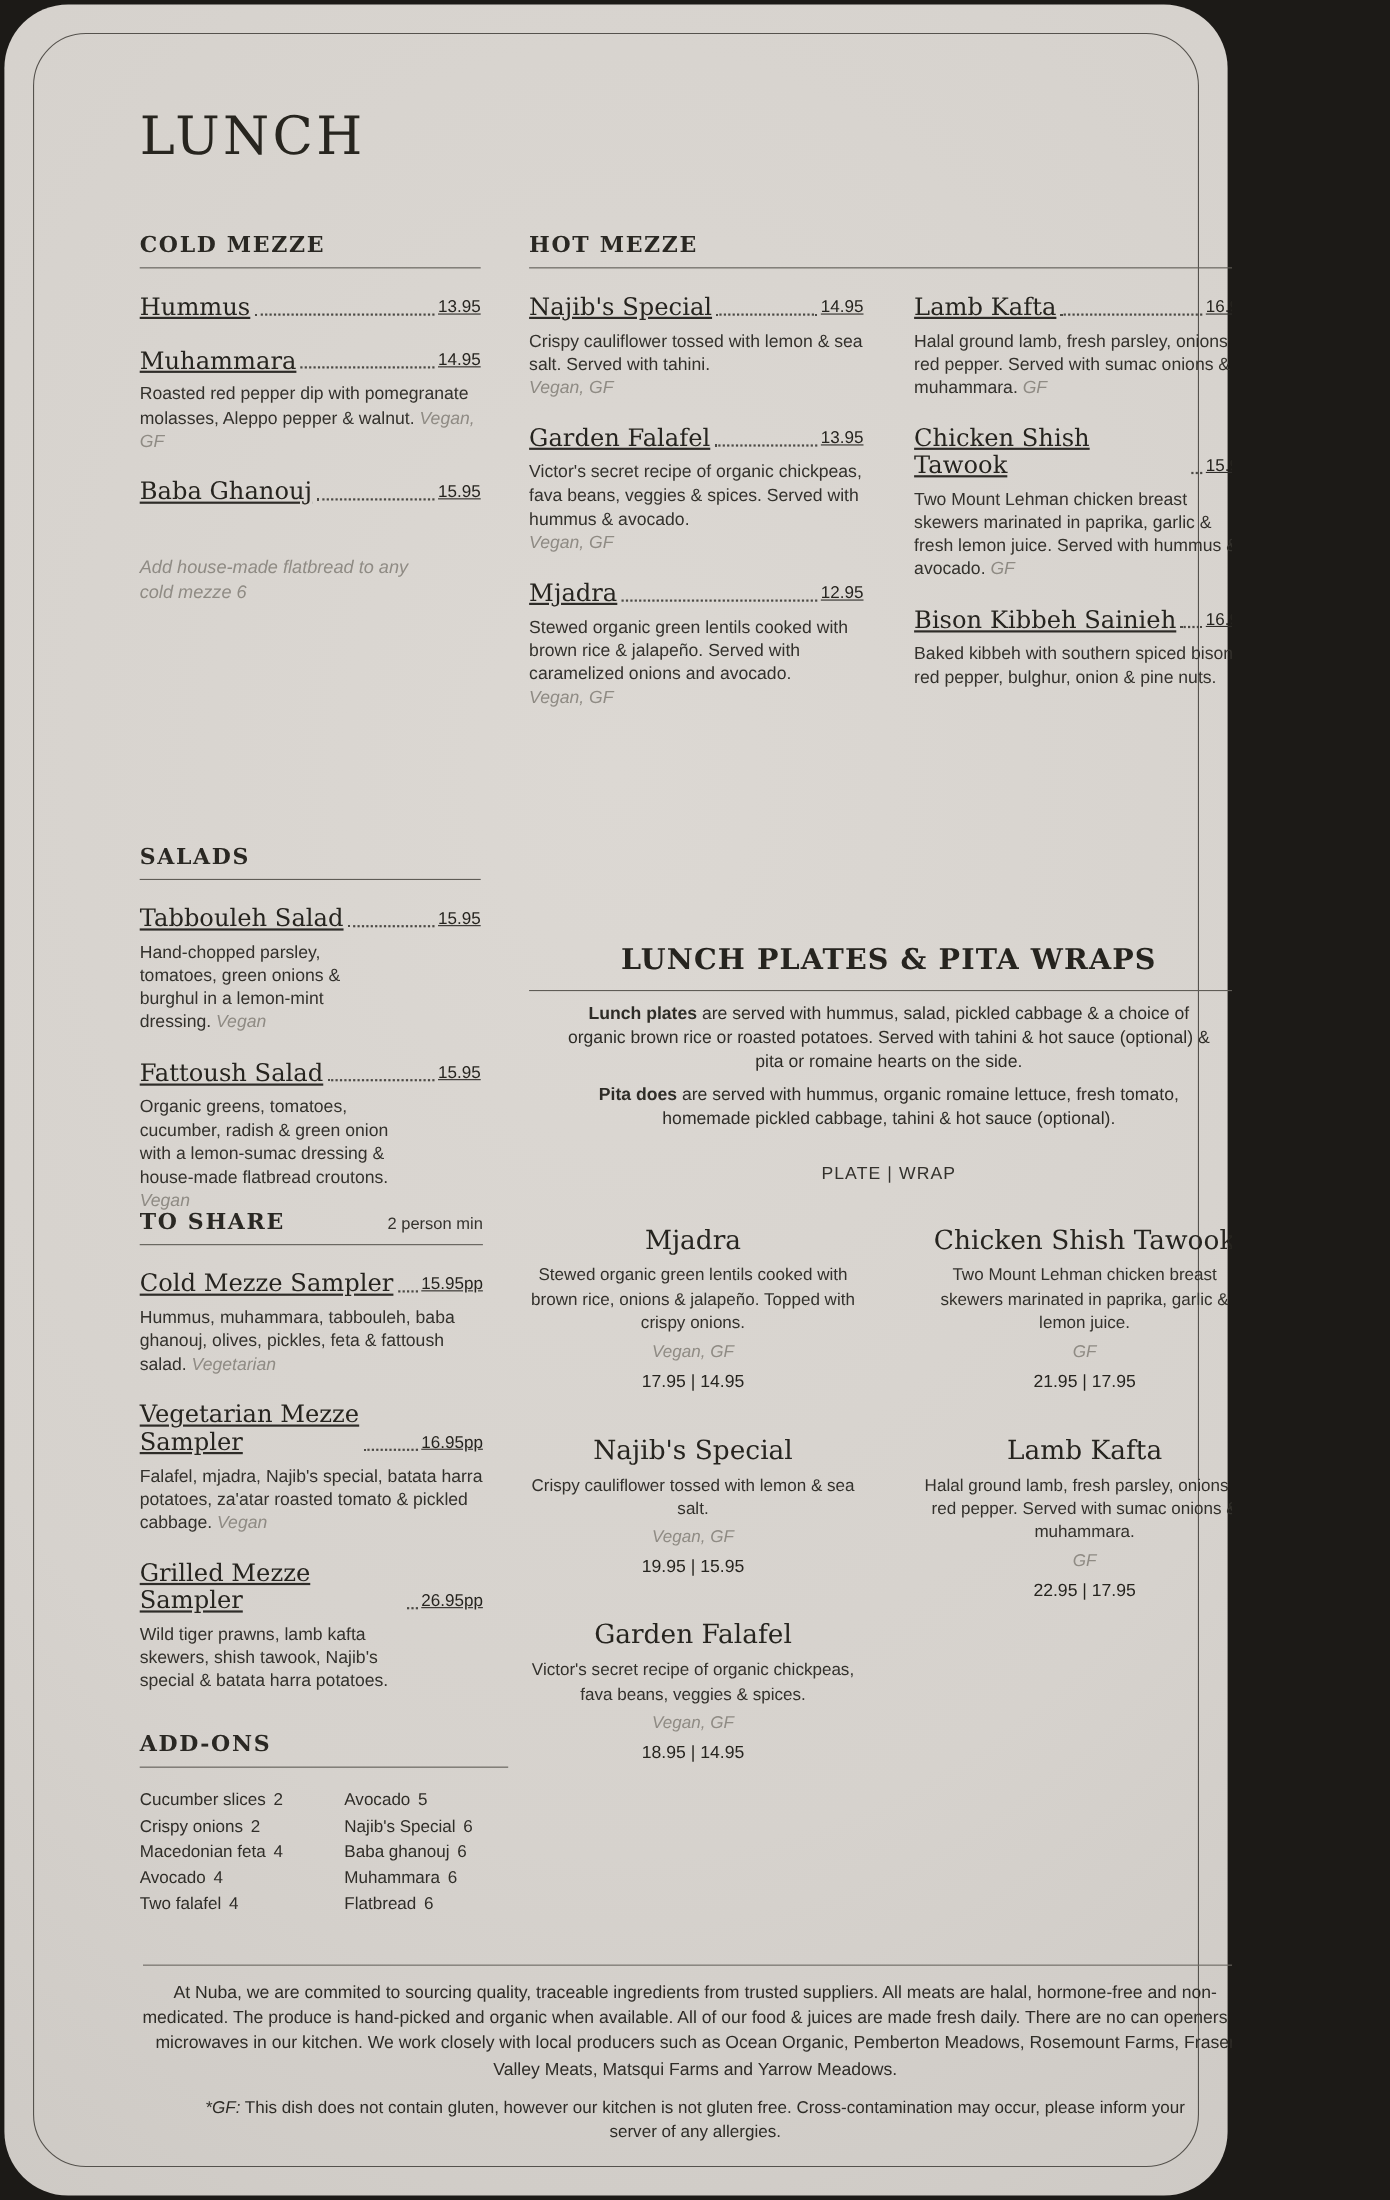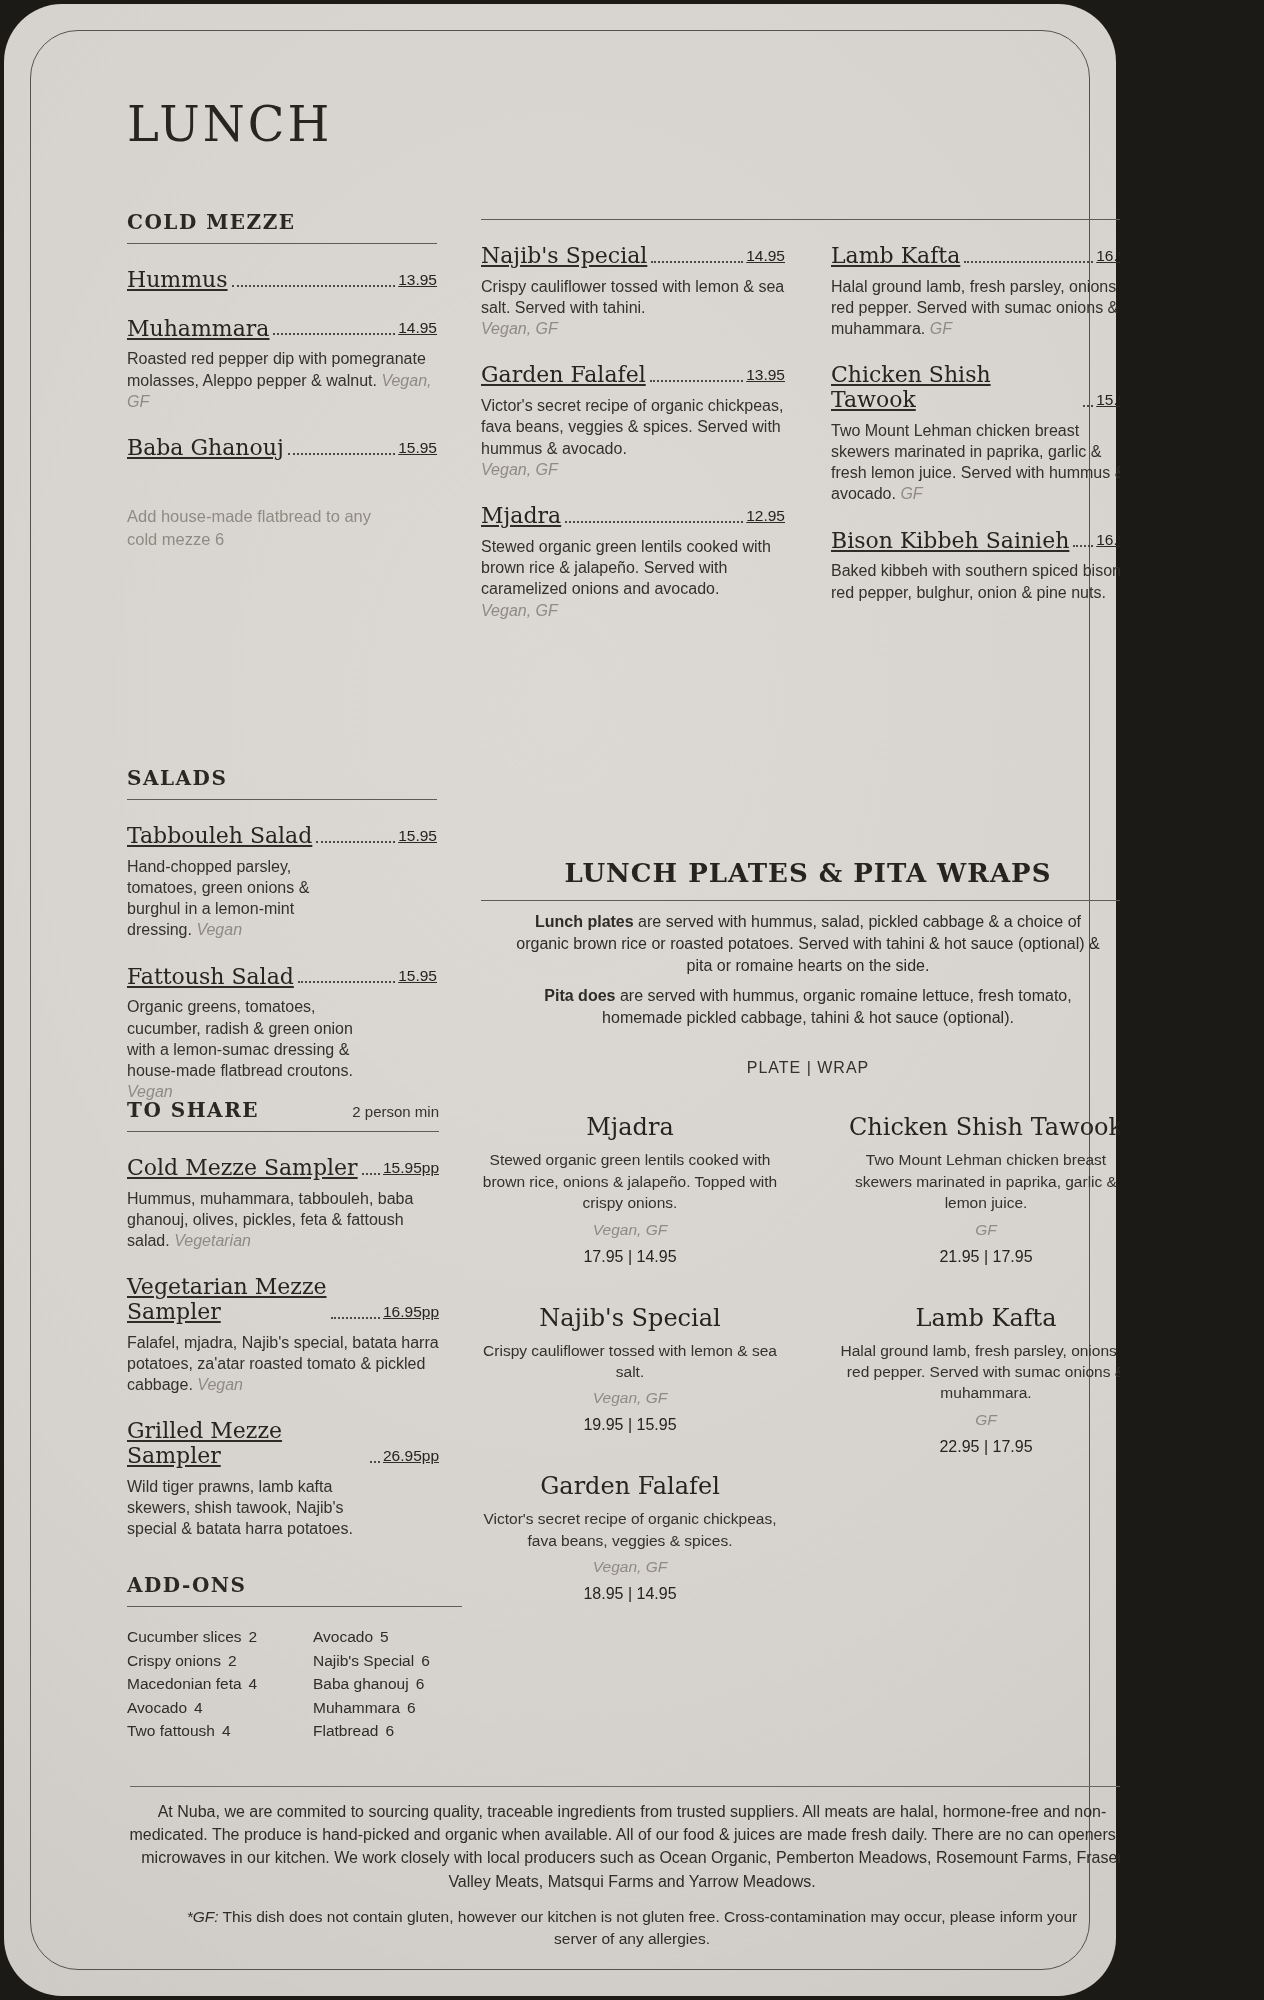--- a/index.html
+++ b/index.html
@@ -21,21 +21,21 @@
   .rule{border-bottom:1.5px solid #5f5c56;margin-top:9px;}
 
   
   .menu-item{margin-top:24px;}
   .item-head{display:flex;align-items:flex-end;text-decoration:underline;}
   .item-name{font-family:"DejaVu Serif",serif;font-size:22px;line-height:1.12;color:#26241f;}
   .leader{flex:1;min-width:10px;border-bottom:2px dotted #4c4a45;margin:0 3px 6px 4px;}
   .item-price{font-size:15.5px;color:#26241f;padding-bottom:4px;white-space:nowrap;}
   .item-desc{margin:7px 0 0;font-size:16px;line-height:1.33;color:#33312c;}
   .diet{font-style:italic;color:#8f8b84;}
-  .note{color:#8f8b84;font-size:16.5px;line-height:1.4;margin-top:44px;}
+  .note{font-style:italic;color:#8f8b84;font-size:16.5px;line-height:1.4;margin-top:44px;}
 
   
   .two-col{display:grid;grid-template-columns:1fr 1fr;column-gap:46px;align-items:start;}
 
   
   .addon-grid{display:grid;grid-template-columns:150px 1fr;column-gap:36px;margin-top:18px;}
   .addon-row{font-size:15.5px;line-height:1.52;color:#2f2d28;}
   .addon-price{margin-left:7px;}
 
   
@@ -101,20 +101,21 @@
         <span class="item-name">Baba Ghanouj</span>
         <span class="leader"></span>
         <span class="item-price">15.95</span>
       </div>
     </div>
 
     <p class="note" style="width:268px;">Add house-made flatbread to any cold mezze  6</p>
   </div>
 
   <div class="abs" style="left:481px;top:210px;width:654px;">
+    <div class="section-head">HOT MEZZE</div>
     <div class="rule"></div>
     <div class="two-col">
       <div>
         <div class="menu-item">
           <div class="item-head">
             <span class="item-name">Najib's Special</span>
             <span class="leader"></span>
             <span class="item-price">14.95</span>
           </div>
           <p class="item-desc"><span>Crispy cauliflower tossed with lemon &amp; sea salt. Served with tahini.</span><br><span class="diet">Vegan, GF</span></p>
@@ -220,21 +221,21 @@
 
   <div class="abs" style="left:127px;top:1573px;width:335px;">
     <div class="section-head">ADD-ONS</div>
     <div class="rule"></div>
     <div class="addon-grid">
       <div>
         <div class="addon-row"><span>Cucumber slices</span><span class="addon-price">2</span></div>
         <div class="addon-row"><span>Crispy onions</span><span class="addon-price">2</span></div>
         <div class="addon-row"><span>Macedonian feta</span><span class="addon-price">4</span></div>
         <div class="addon-row"><span>Avocado</span><span class="addon-price">4</span></div>
-        <div class="addon-row"><span>Two fattoush</span><span class="addon-price">4</span></div>
+        <div class="addon-row"><span>Two falafel</span><span class="addon-price">4</span></div>
       </div>
       <div>
         <div class="addon-row"><span>Avocado</span><span class="addon-price">5</span></div>
         <div class="addon-row"><span>Najib's Special</span><span class="addon-price">6</span></div>
         <div class="addon-row"><span>Baba ghanouj</span><span class="addon-price">6</span></div>
         <div class="addon-row"><span>Muhammara</span><span class="addon-price">6</span></div>
         <div class="addon-row"><span>Flatbread</span><span class="addon-price">6</span></div>
       </div>
     </div>
   </div>

